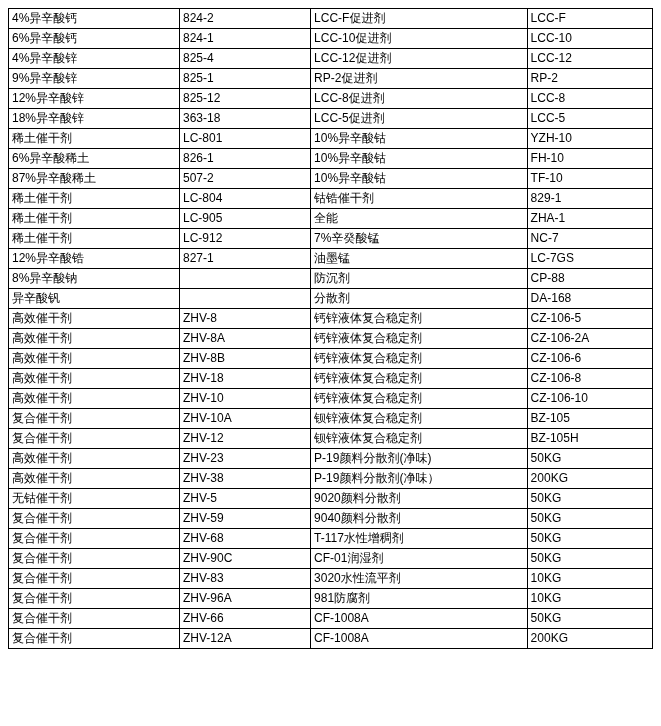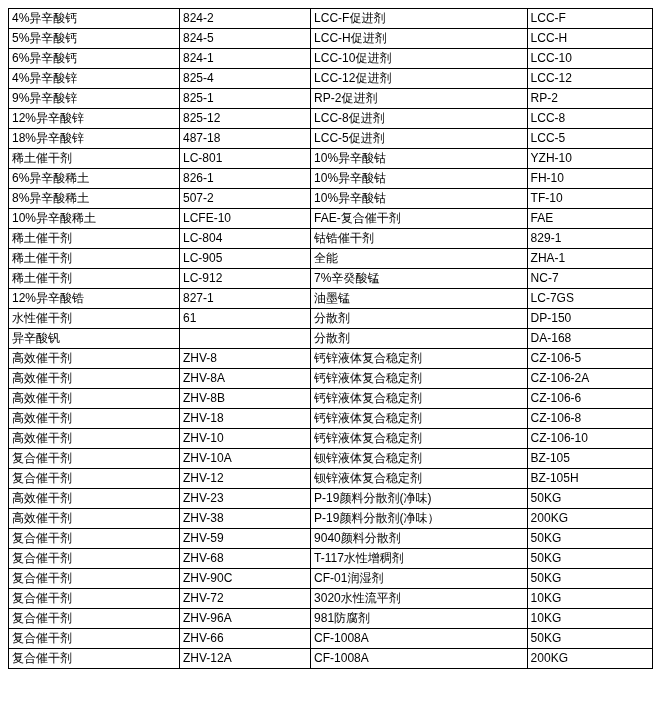--- a/index.html
+++ b/index.html
@@ -55,26 +55,20 @@
         <col class="c3">
     </colgroup>
     <tbody id="table-body">
         <tr>
           <td>4%异辛酸钙</td>
           <td>824-2</td>
           <td>LCC-F促进剂</td>
           <td>LCC-F</td>
         </tr>
         <tr>
-          <td>5%异辛酸钙</td>
-          <td>824-5</td>
-          <td>LCC-H促进剂</td>
-          <td>LCC-H</td>
-        </tr>
-        <tr>
           <td>6%异辛酸钙</td>
           <td>824-1</td>
           <td>LCC-10促进剂</td>
           <td>LCC-10</td>
         </tr>
         <tr>
           <td>4%异辛酸锌</td>
           <td>825-4</td>
           <td>LCC-12促进剂</td>
           <td>LCC-12</td>
@@ -86,47 +80,41 @@
           <td>RP-2</td>
         </tr>
         <tr>
           <td>12%异辛酸锌</td>
           <td>825-12</td>
           <td>LCC-8促进剂</td>
           <td>LCC-8</td>
         </tr>
         <tr>
           <td>18%异辛酸锌</td>
-          <td>487-18</td>
+          <td>363-18</td>
           <td>LCC-5促进剂</td>
           <td>LCC-5</td>
         </tr>
         <tr>
           <td>稀土催干剂</td>
           <td>LC-801</td>
           <td>10%异辛酸钴</td>
           <td>YZH-10</td>
         </tr>
         <tr>
           <td>6%异辛酸稀土</td>
           <td>826-1</td>
           <td>10%异辛酸钴</td>
           <td>FH-10</td>
         </tr>
         <tr>
-          <td>8%异辛酸稀土</td>
+          <td>87%异辛酸稀土</td>
           <td>507-2</td>
           <td>10%异辛酸钴</td>
           <td>TF-10</td>
-        </tr>
-        <tr>
-          <td>10%异辛酸稀土</td>
-          <td>LCFE-10</td>
-          <td>FAE-复合催干剂</td>
-          <td>FAE</td>
         </tr>
         <tr>
           <td>稀土催干剂</td>
           <td>LC-804</td>
           <td>钴锆催干剂</td>
           <td>829-1</td>
         </tr>
         <tr>
           <td>稀土催干剂</td>
           <td>LC-905</td>
@@ -139,24 +127,24 @@
           <td>7%辛癸酸锰</td>
           <td>NC-7</td>
         </tr>
         <tr>
           <td>12%异辛酸锆</td>
           <td>827-1</td>
           <td>油墨锰</td>
           <td>LC-7GS</td>
         </tr>
         <tr>
-          <td>水性催干剂</td>
-          <td>61</td>
-          <td>分散剂</td>
-          <td>DP-150</td>
+          <td>8%异辛酸钠</td>
+          <td></td>
+          <td>防沉剂</td>
+          <td>CP-88</td>
         </tr>
         <tr>
           <td>异辛酸钒</td>
           <td></td>
           <td>分散剂</td>
           <td>DA-168</td>
         </tr>
         <tr>
           <td>高效催干剂</td>
           <td>ZHV-8</td>
@@ -205,40 +193,46 @@
           <td>P-19颜料分散剂(净味)</td>
           <td>50KG</td>
         </tr>
         <tr>
           <td>高效催干剂</td>
           <td>ZHV-38</td>
           <td>P-19颜料分散剂(净味）</td>
           <td>200KG</td>
         </tr>
         <tr>
+          <td>无钴催干剂</td>
+          <td>ZHV-5</td>
+          <td>9020颜料分散剂</td>
+          <td>50KG</td>
+        </tr>
+        <tr>
           <td>复合催干剂</td>
           <td>ZHV-59</td>
           <td>9040颜料分散剂</td>
           <td>50KG</td>
         </tr>
         <tr>
           <td>复合催干剂</td>
           <td>ZHV-68</td>
           <td>T-117水性增稠剂</td>
           <td>50KG</td>
         </tr>
         <tr>
           <td>复合催干剂</td>
           <td>ZHV-90C</td>
           <td>CF-01润湿剂</td>
           <td>50KG</td>
         </tr>
         <tr>
           <td>复合催干剂</td>
-          <td>ZHV-72</td>
+          <td>ZHV-83</td>
           <td>3020水性流平剂</td>
           <td>10KG</td>
         </tr>
         <tr>
           <td>复合催干剂</td>
           <td>ZHV-96A</td>
           <td>981防腐剂</td>
           <td>10KG</td>
         </tr>
         <tr>

